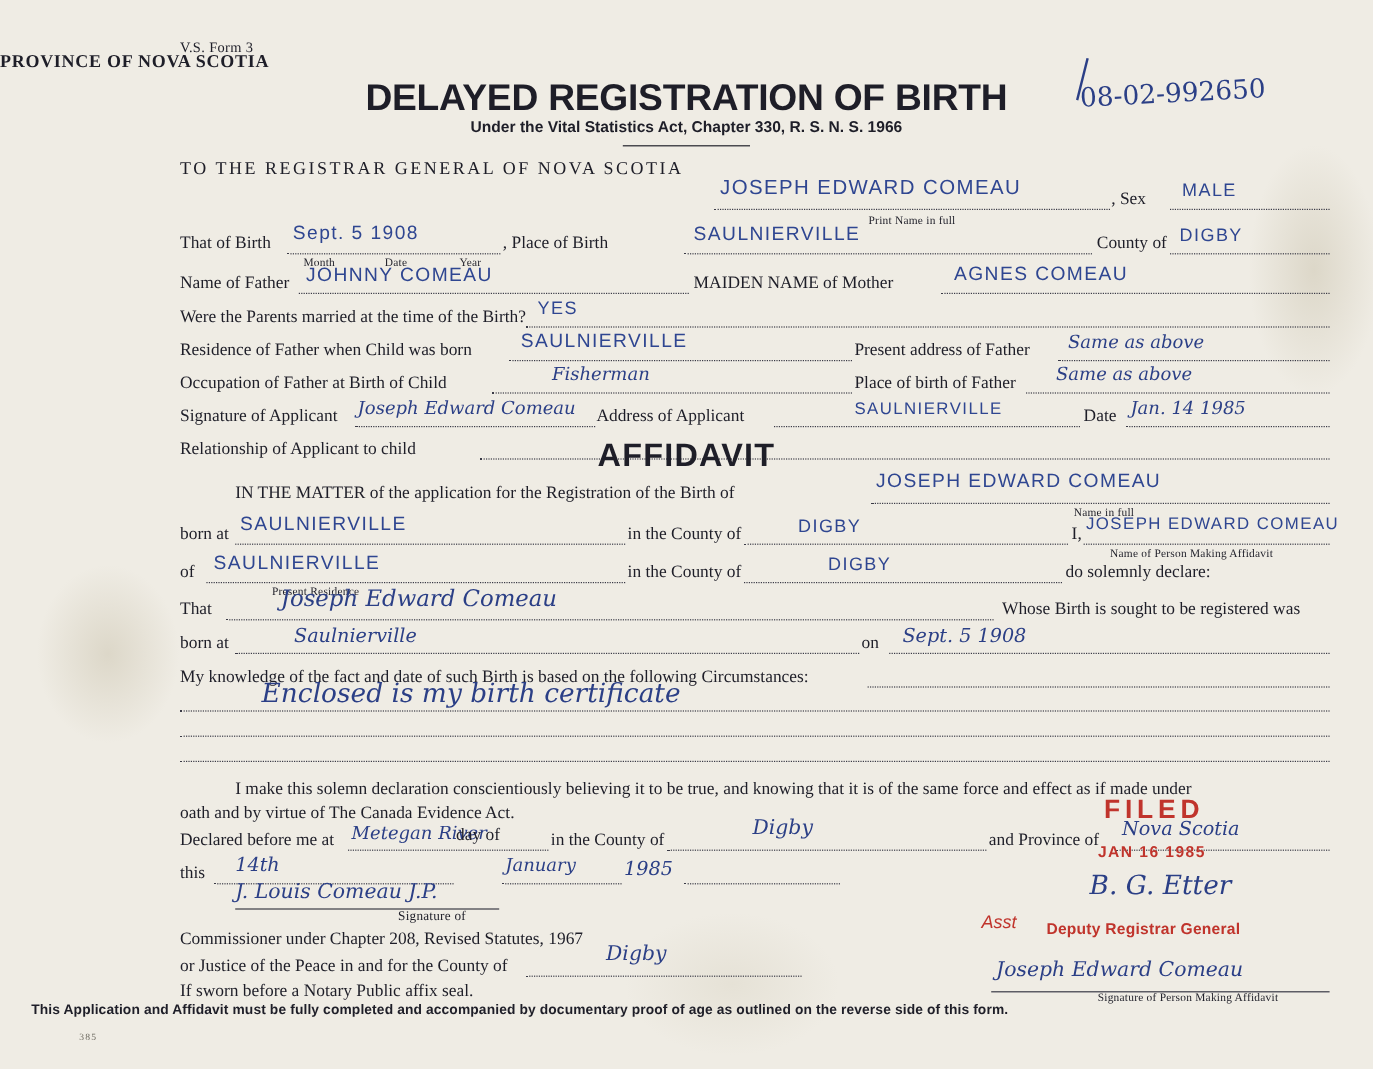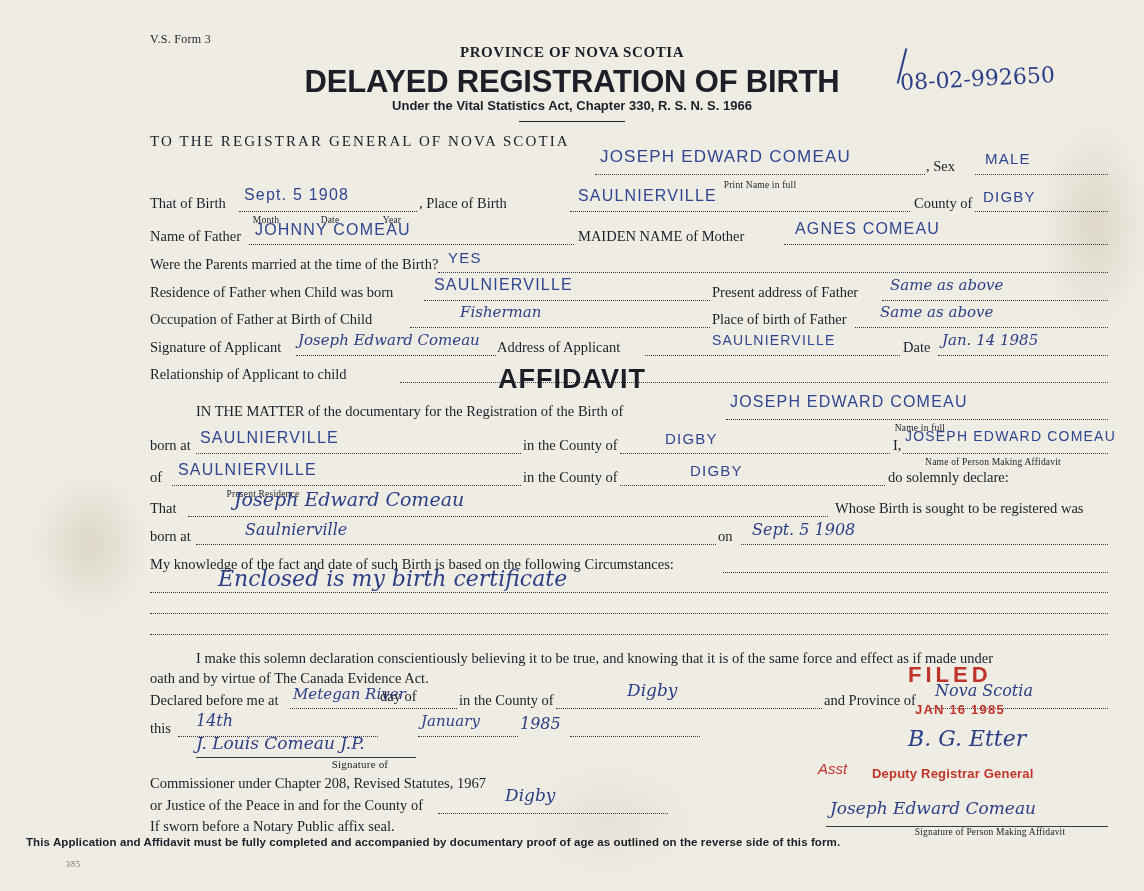--- a/index.html
+++ b/index.html
@@ -19,21 +19,21 @@
   }
   .sheet {
     position:absolute; left:0; top:0; width:1144px; height:891px;
   }
   .formno {
     position:absolute; left:150px; top:32px;
     font-size:12px; letter-spacing:0.3px;
   }
   .province {
     position:absolute; left:0; right:0; top:44px;
-    text-align:center; font-size:15px;
+    font-size:15px;
     letter-spacing:0.6px; font-weight:bold;
     font-variant:small-caps;
   }
   .title {
     position:absolute; left:0; right:0; top:64px;
     text-align:center;
     font-family:"Liberation Sans", sans-serif;
     font-size:31px; font-weight:bold;
     letter-spacing:-0.2px;
   }
@@ -97,21 +97,21 @@
     letter-spacing:1.2px;
     color:#2f4691;
   }
   .stamp {
     position:absolute;
     color:#c0342c;
     font-family:"Liberation Sans", sans-serif;
     font-weight:bold;
   }
   .filed {
-    font-size:22px; letter-spacing:4px;
+    font-size:22px; letter-spacing:4px;margin-left:12px;
   }
   .filed-date {
     font-size:13px; letter-spacing:1.2px;
   }
   .deputy {
     font-size:13px; letter-spacing:0.2px;
   }
   .footer {
     position:absolute; left:0; right:0; top:836px;
     text-align:left;
@@ -209,21 +209,21 @@
   <div class="line" style="left:903px; top:339px;">Date</div>
   <div class="dots" style="left:938px; top:355px; width:170px;"></div>
   <div class="hand cursive" style="left:942px; top:331px; font-size:15px;">Jan. 14 1985</div>
 
   <div class="line" style="left:150px; top:366px;">Relationship of Applicant to child</div>
   <div class="dots" style="left:400px; top:382px; width:708px;"></div>
   <div class="hand cursive" style="left:410px; top:360px; font-size:15px;"></div>
 
   <div class="affidavit">AFFIDAVIT</div>
 
-  <div class="line" style="left:196px; top:403px;">IN THE MATTER of the documentary for the Registration of the Birth of</div>
+  <div class="line" style="left:196px; top:403px;">IN THE MATTER of the application for the Registration of the Birth of</div>
   <div class="dots" style="left:726px; top:419px; width:382px;"></div>
   <div class="hand print" style="left:730px; top:393px; font-size:16px;">JOSEPH EDWARD COMEAU</div>
   <div class="caption" style="left:830px; top:423px; width:180px;">Name in full</div>
 
   <div class="line" style="left:150px; top:437px;">born at</div>
   <div class="dots" style="left:196px; top:453px; width:325px;"></div>
   <div class="hand print" style="left:200px; top:429px; font-size:16px;">SAULNIERVILLE</div>
   <div class="line" style="left:523px; top:437px;">in the County of</div>
   <div class="dots" style="left:620px; top:453px; width:270px;"></div>
   <div class="hand print" style="left:665px; top:430px; font-size:15px;">DIGBY</div>

